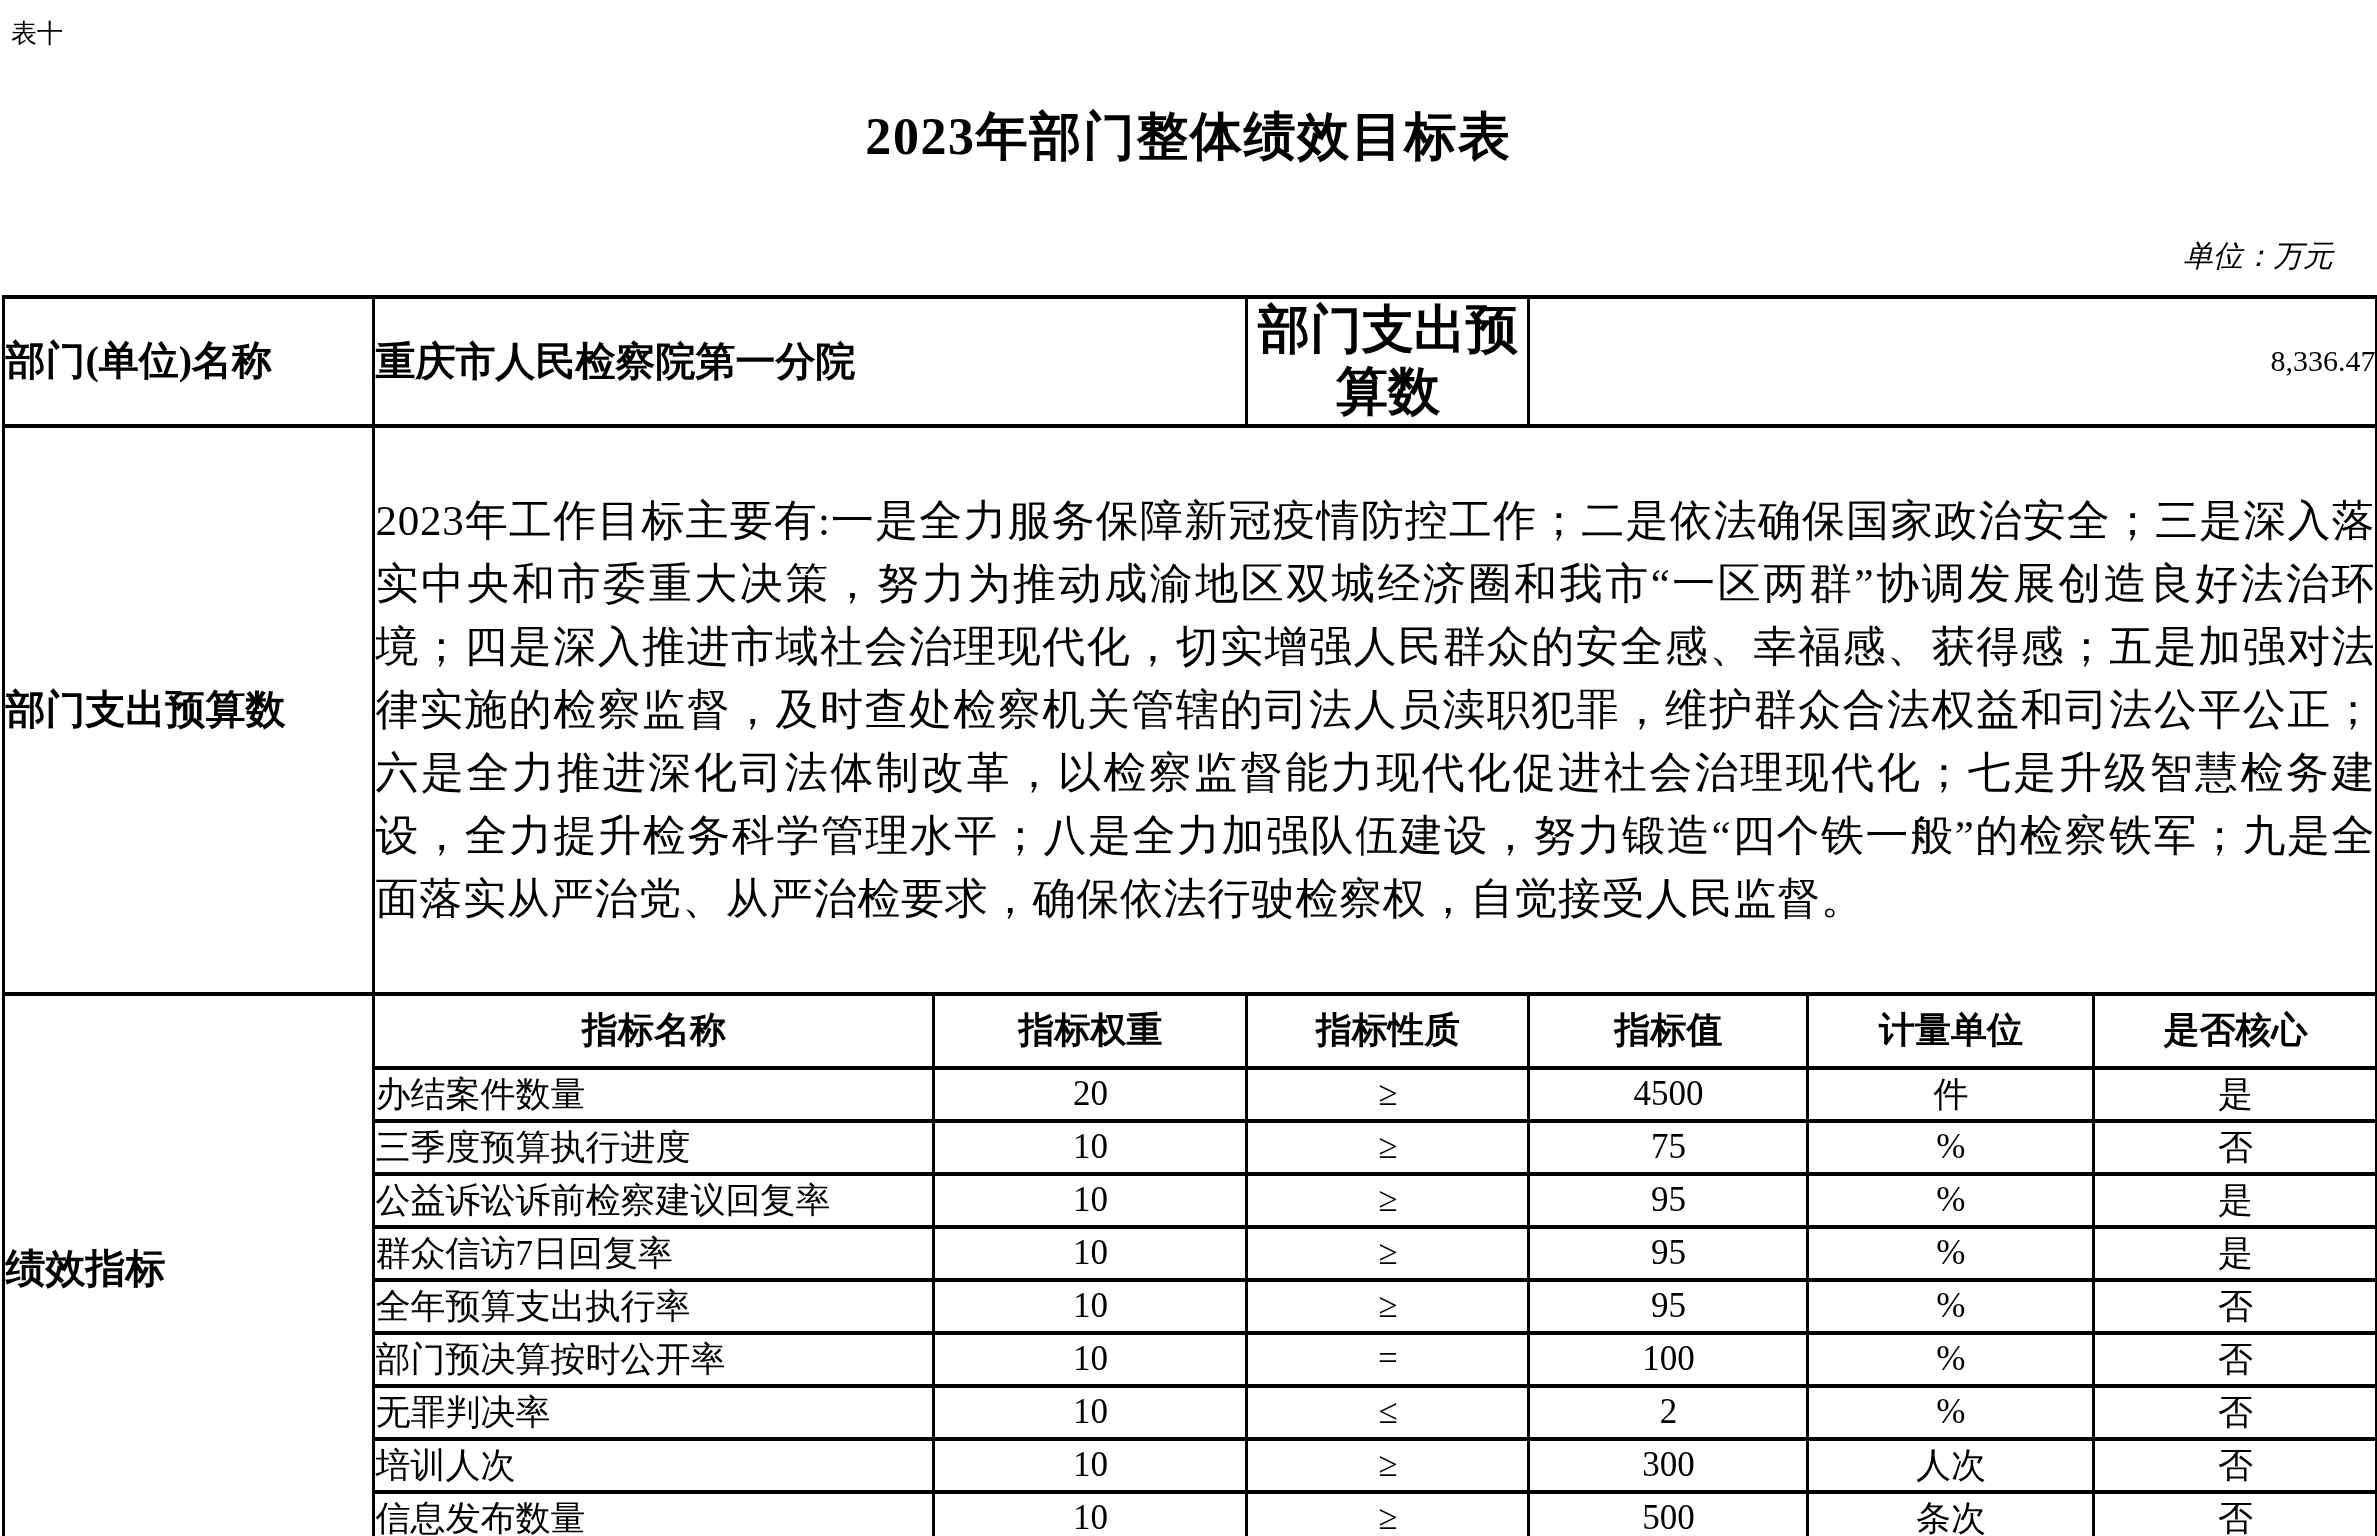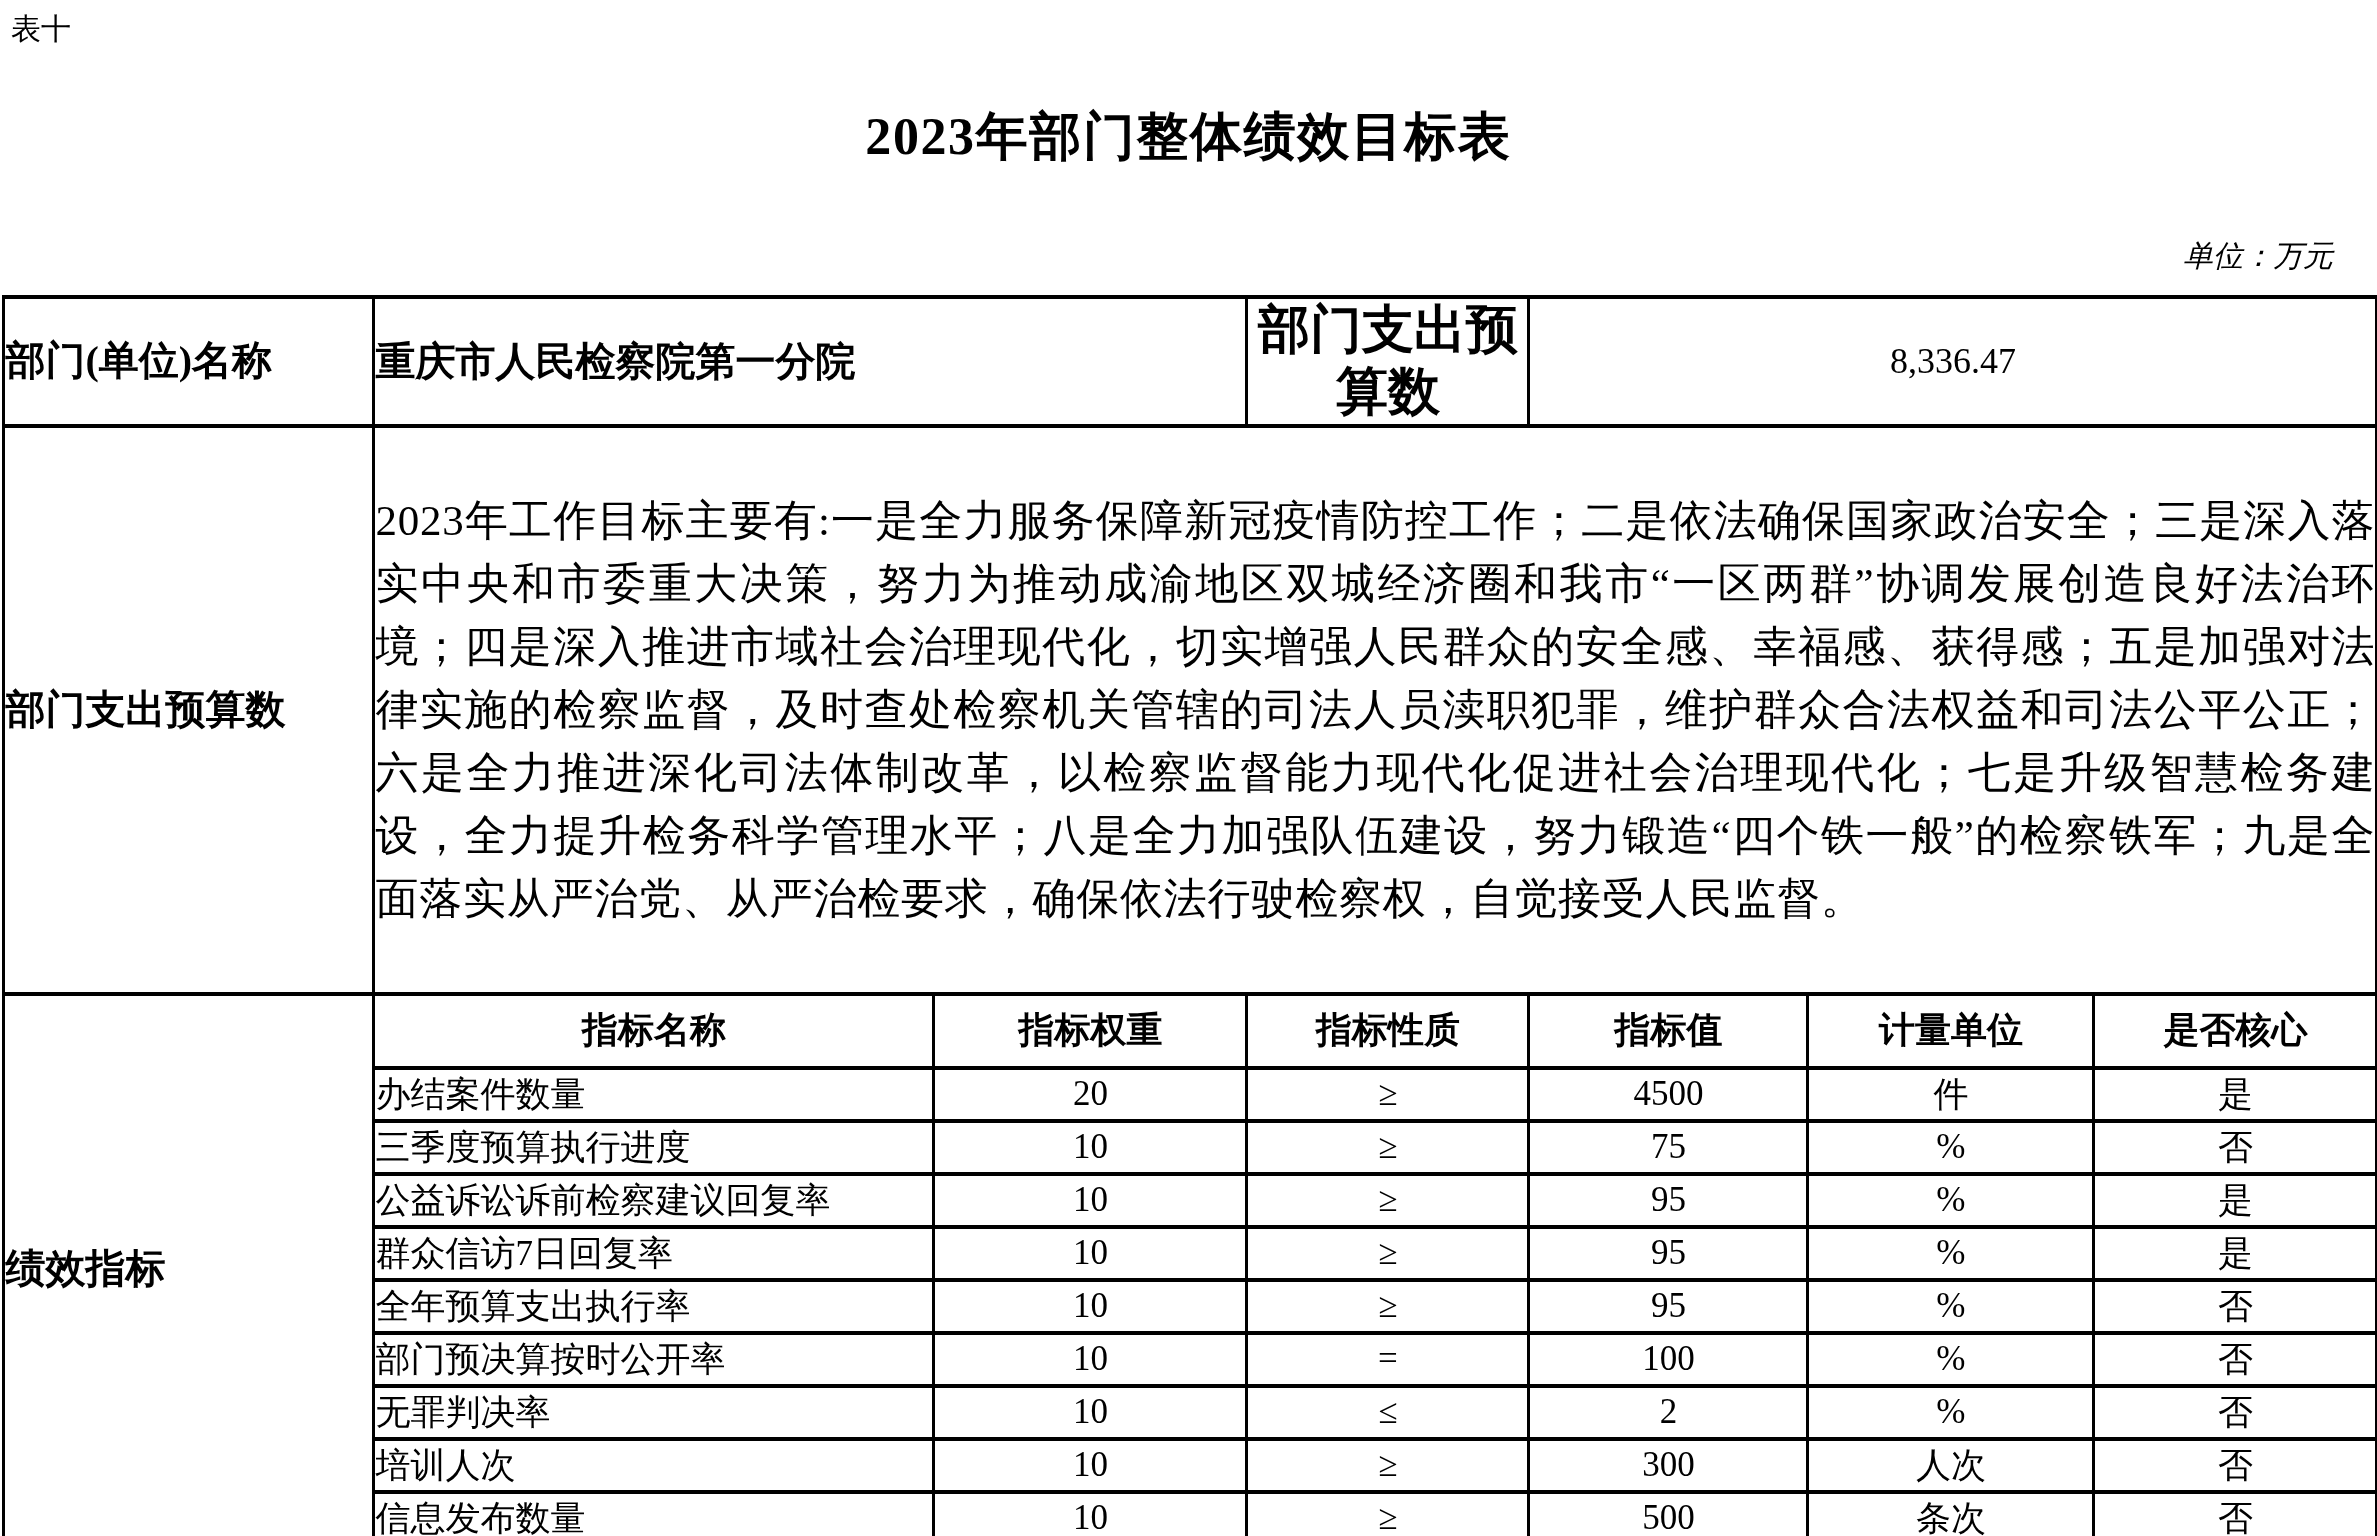--- a/index.html
+++ b/index.html
@@ -3,22 +3,22 @@
 <meta charset="utf-8">
 <style>
   html,body{
     margin:0; padding:0;
     width:2377px; height:1537px;
     background:#ffffff; color:#000000;
     font-family:"Liberation Serif","DejaVu Serif",serif;
     overflow:hidden; position:relative;
   }
   .corner-label{
-    position:absolute; left:11px; top:9px;
-    font-size:30px; white-space:nowrap;
+    position:absolute; left:11px; top:16px;
+    font-size:26px; white-space:nowrap;
   }
   .doc-title{
     position:absolute; left:0; top:102px; width:2377px;
     text-align:center; font-size:52px; font-weight:bold;
     letter-spacing:1.6px; white-space:nowrap;
   }
   .unit-note{
     position:absolute; right:44px; top:236px;
     font-size:30px; white-space:nowrap;font-style:italic;
   }
@@ -45,21 +45,21 @@
   }
   .cell-deptname{
     font-weight:bold; font-size:40px;
     text-align:left; padding-left:17.5px;
   }
   .cell-budget-label{
     font-weight:bold; font-size:52px;
     text-align:center; line-height:1.2; padding:0 4.8px;
   }
   .cell-budget-value{
-    font-size:36px; text-align:center;
+    font-size:30px; text-align:right;
   }
   .cell-goal-text{
     font-size:43px; line-height:63px;
     text-align:justify; text-justify:inter-ideograph;
     padding:11px 20.6px 11px 20.6px; letter-spacing:0.8px;
     vertical-align:middle;
   }
   .cell-subhead{
     font-weight:bold; font-size:36px; text-align:center;
   }

